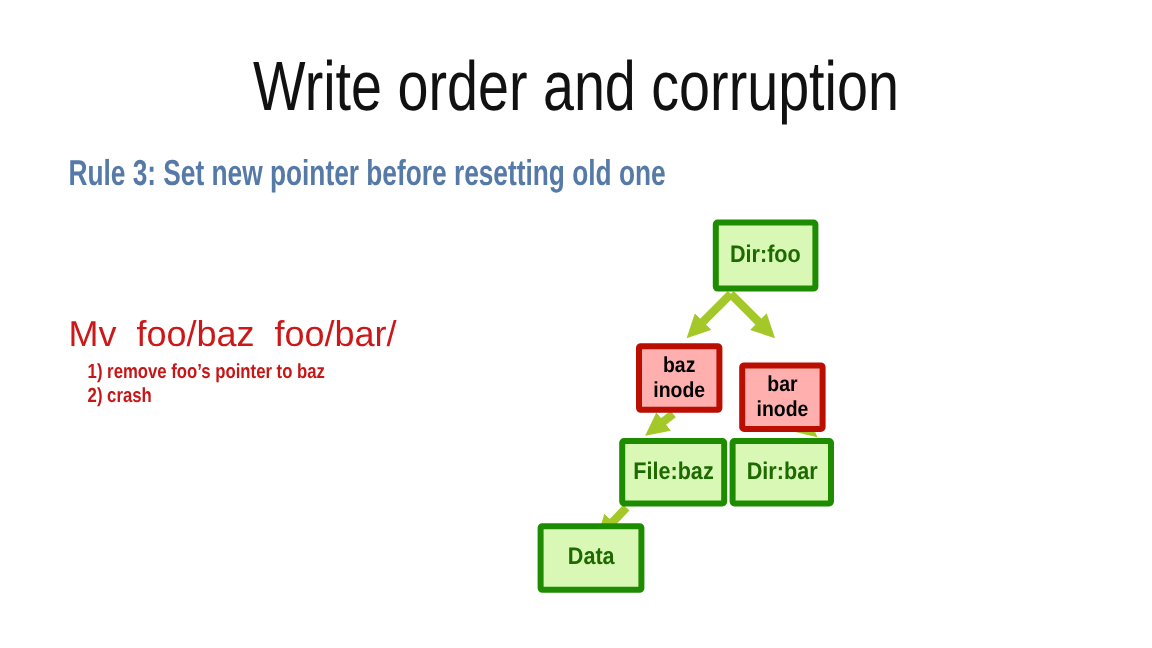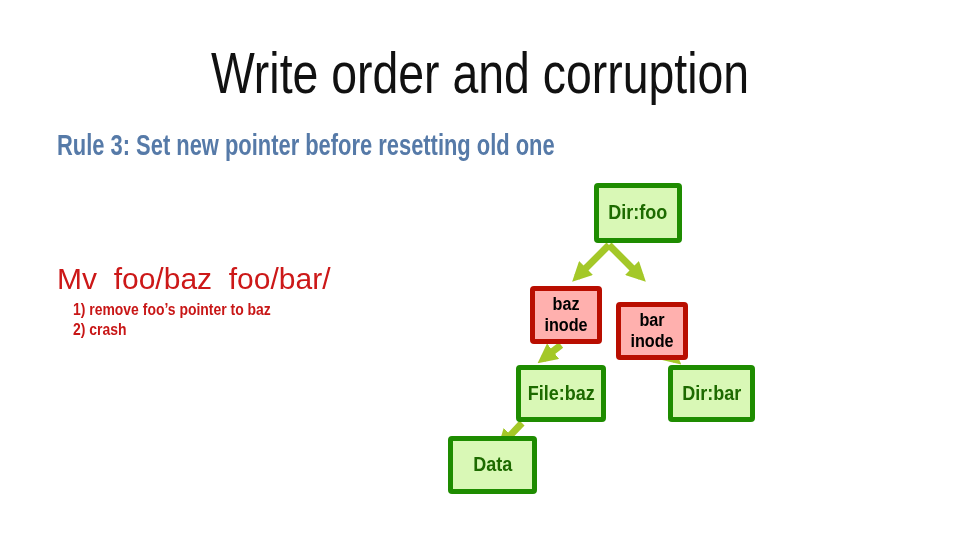--- a/index.html
+++ b/index.html
@@ -138,21 +138,21 @@
       <span class="lbl">
         <span>bar</span><br>
         <span>inode</span>
       </span>
     </div>
 
     <div class="node green" style="left:488px; top:365px; width:90px; height:57px;margin-left:28px;">
       <span class="lbl">File:baz</span>
     </div>
 
-    <div class="node green" style="left:668px; top:365px; width:87px; height:57px;">
+    <div class="node green" style="left:608px; top:365px; width:87px; height:57px;">
       <span class="lbl">Dir:bar</span>
     </div>
 
     <div class="node green" style="left:448px; top:436px; width:89px; height:58px;">
       <span class="lbl">Data</span>
     </div>
 
   </div>
 </div>
 

